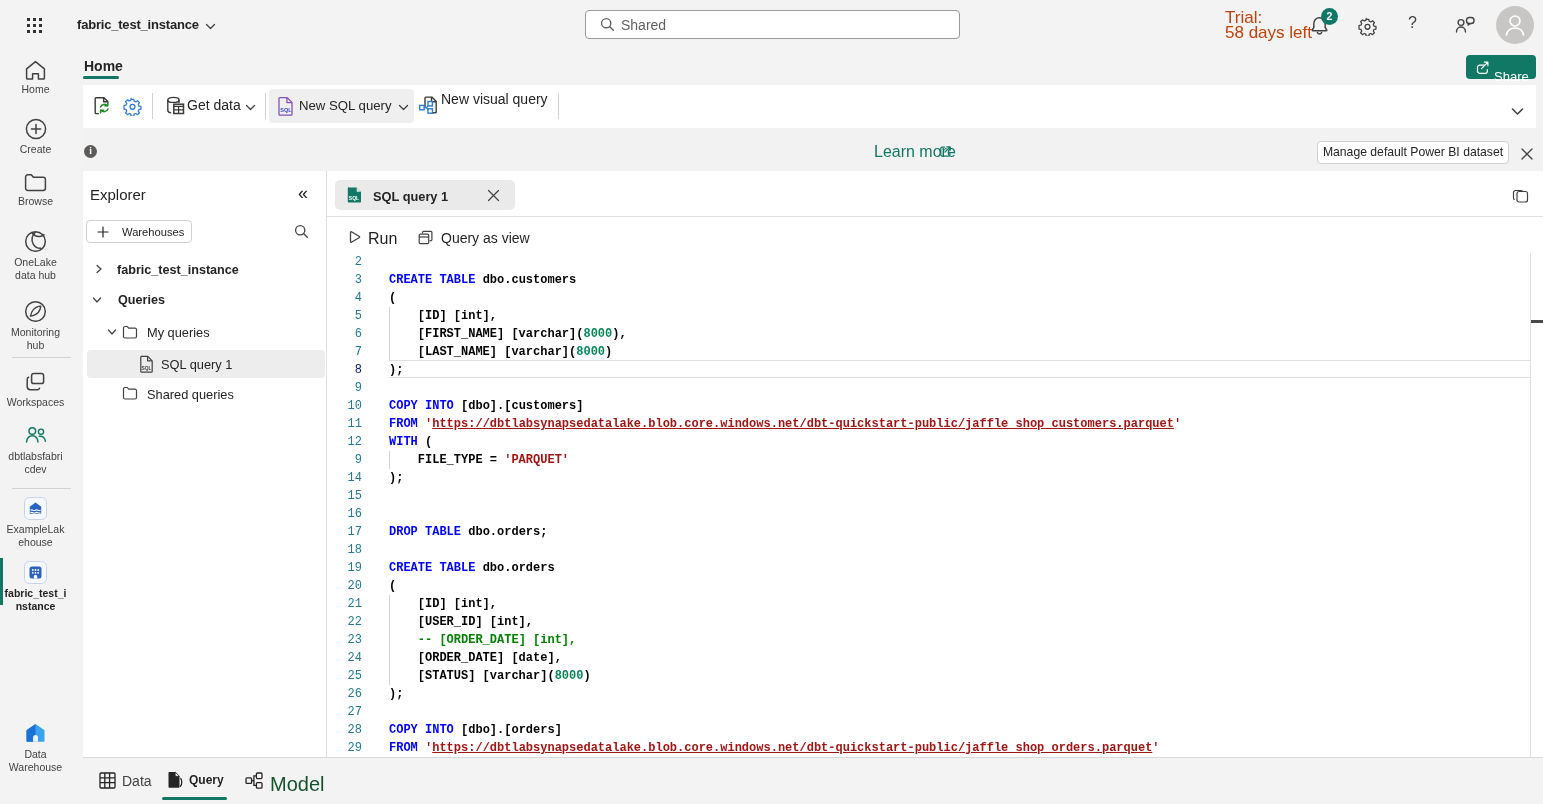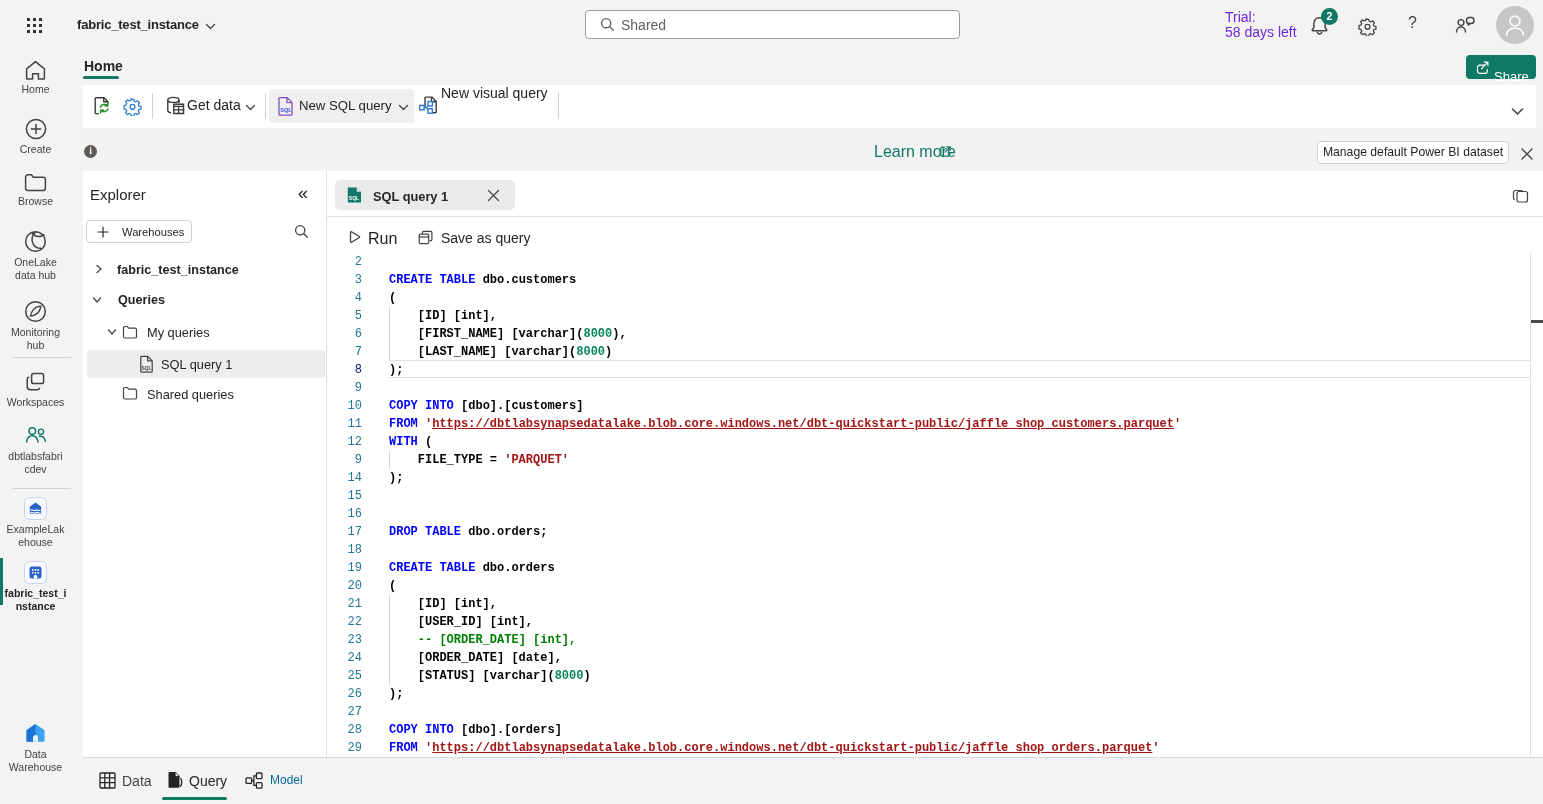--- a/index.html
+++ b/index.html
@@ -48,21 +48,21 @@
     <div class="abs" style="left:77px;top:17px;font-size:13px;font-weight:700;letter-spacing:-0.2px;color:#242424">fabric_test_instance</div>
     <svg class="abs" style="left:205px;top:21px" width="11" height="11" viewBox="0 0 11 11">
         <path d="M1.5 3.5 5.5 7.5 9.5 3.5" fill="none" stroke="#424242" stroke-width="1.3" stroke-linecap="round" stroke-linejoin="round"></path>
       </svg>
     <div class="abs" style="left:585px;top:10px;width:375px;height:29px;background:#fff;border:1px solid #9d9b99;border-radius:4px"></div>
     <svg class="abs" style="left:600px;top:17px" width="15" height="15" viewBox="0 0 15 15">
         <circle cx="6.2" cy="6.2" r="4.6" fill="none" stroke="#616161" stroke-width="1.4"></circle>
         <path d="M9.8 9.8 13.3 13.3" stroke="#616161" stroke-width="1.4" stroke-linecap="round"></path>
       </svg>
     <div class="abs" style="left:621px;top:17px;font-size:14px;color:#616161">Shared</div>
-    <div class="abs" style="left:1225px;top:10px;font-size:14px;color:#6d28d9;line-height:15px">Trial:<br>58 days left</div>
+    <div class="abs" style="left:1225px;top:10px;font-size:17px;color:#c2410c;line-height:15px">Trial:<br>58 days left</div>
     <svg class="abs" style="left:1309px;top:15px" width="21" height="21" viewBox="0 0 20 20">
         <path d="M10 2.7c-3.3 0-5.4 2.4-5.4 5.7v3.5l-1.5 2.3c-.2.4 0 .8.5.8h12.8c.5 0 .7-.4.5-.8l-1.5-2.3V8.4c0-3.3-2.1-5.7-5.4-5.7Z" fill="none" stroke="#424242" stroke-width="1.4" stroke-linejoin="round"></path>
         <path d="M8 16.6a2.1 2.1 0 0 0 4 0" fill="none" stroke="#424242" stroke-width="1.4" stroke-linecap="round"></path>
       </svg>
     <div class="abs" style="left:1321px;top:8px;width:17px;height:17px;border-radius:50%;background:#117865;color:#fff;font-size:10.5px;font-weight:700;text-align:center;line-height:17px">2</div>
     <svg class="abs" style="left:1358px;top:17px" width="19" height="19" viewBox="0 0 20 20">
         <path d="M8.6 2.4h2.8l.4 2.1 1.7.7 1.8-1.2 2 2-1.2 1.8.7 1.7 2.1.4v2.8l-2.1.4-.7 1.7 1.2 1.8-2 2-1.8-1.2-1.7.7-.4 2.1H8.6l-.4-2.1-1.7-.7-1.8 1.2-2-2 1.2-1.8-.7-1.7-2.1-.4V8.9l2.1-.4.7-1.7-1.2-1.8 2-2 1.8 1.2 1.7-.7.4-2.1Z" fill="none" stroke="#424242" stroke-width="1.35" stroke-linejoin="round"></path>
         <circle cx="10" cy="10.3" r="2.6" fill="none" stroke="#424242" stroke-width="1.35"></circle>
       </svg>
     <div class="abs" style="left:1408px;top:14px;font-size:16px;color:#424242">?</div>
@@ -202,21 +202,21 @@
         <path d="M1.5 3.5 5.5 7.5 9.5 3.5" fill="none" stroke="#424242" stroke-width="1.3" stroke-linecap="round" stroke-linejoin="round"></path>
       </svg>
     <svg class="abs" style="left:335px;top:10px" width="20" height="21" viewBox="0 0 20 21">
         <path d="M7 13.2V2.9a.8.8 0 0 1 .8-.8h6.1l4.3 4.3V17a.8.8 0 0 1-.8.8h-5.1" fill="none" stroke="#3b3a39" stroke-width="1.4" stroke-linejoin="round"></path>
         <path d="M13.5 2.3v4.5h4.4" fill="none" stroke="#3b3a39" stroke-width="1.4" stroke-linejoin="round"></path>
         <path d="M6.4 12.7h2.2l1.6-2.1M8.6 12.7l1.6 2.9" fill="none" stroke="#2b7cd3" stroke-width="1.2"></path>
         <rect x="1.7" y="10.4" width="4.4" height="4.4" fill="#fff" stroke="#2b7cd3" stroke-width="1.4"></rect>
         <rect x="10" y="6.5" width="4.4" height="4.4" fill="#fff" stroke="#2b7cd3" stroke-width="1.4"></rect>
         <rect x="10" y="13.8" width="4.4" height="4.4" fill="#fff" stroke="#2b7cd3" stroke-width="1.4"></rect>
       </svg>
-    <div class="abs" style="left:358px;top:0;font-size:14px;color:#242424">New visual query</div>
+    <div class="abs" style="left:358px;top:6px;font-size:14px;color:#242424">New visual query</div>
     <div class="vline" style="left:475px;top:8px;height:26px;background:#d1d1d1"></div>
     <svg class="abs" style="left:1428px;top:22px" width="13" height="10" viewBox="0 0 13 10">
         <path d="M1.5 2 6.5 7 11.5 2" fill="none" stroke="#424242" stroke-width="1.6" stroke-linecap="round" stroke-linejoin="round"></path>
       </svg>
   </div>
   <div class="banner">
     <div class="abs" style="left:1px;top:16.5px;width:13px;height:13px;border-radius:50%;background:#5d5a58;color:#fff;font-size:9.5px;font-weight:700;text-align:center;line-height:13px;font-family:'Liberation Serif',serif">i</div>
     <div class="abs" style="left:791px;top:14.5px;font-size:16px;color:#117865">Learn more</div>
     <svg class="abs" style="left:856px;top:16.5px" width="13" height="13" viewBox="0 0 13 13">
         <path d="M5.7 2.1H3.2a1.4 1.4 0 0 0-1.4 1.4v6.3a1.4 1.4 0 0 0 1.4 1.4h6.3a1.4 1.4 0 0 0 1.4-1.4V7.3" fill="none" stroke="#117865" stroke-width="1.2" stroke-linecap="round"></path>
@@ -287,21 +287,21 @@
 
   <svg class="abs" style="left:348px;top:230px" width="13" height="14" viewBox="0 0 13 14">
       <path d="M2.5 2.2v9.6a.6.6 0 0 0 .9.5l8-4.8a.6.6 0 0 0 0-1l-8-4.8a.6.6 0 0 0-.9.5Z" fill="none" stroke="#424242" stroke-width="1.3" stroke-linejoin="round"></path>
     </svg>
   <div class="abs" style="left:368px;top:230px;font-size:16px;color:#242424">Run</div>
   <svg class="abs" style="left:418px;top:230px" width="15" height="15" viewBox="0 0 15 15">
       <path d="M4.5 3.5v-1a1.2 1.2 0 0 1 1.2-1.2h7a1.2 1.2 0 0 1 1.2 1.2v7a1.2 1.2 0 0 1-1.2 1.2h-1" fill="none" stroke="#424242" stroke-width="1.2"></path>
       <rect x="1.2" y="4.2" width="9.5" height="9.5" rx="1.2" fill="none" stroke="#424242" stroke-width="1.2"></rect>
       <path d="M1.2 7h9.5" stroke="#424242" stroke-width="1.2"></path>
     </svg>
-  <div class="abs" style="left:441px;top:230px;font-size:14px;color:#242424">Save as query</div>
+  <div class="abs" style="left:441px;top:230px;font-size:14px;color:#242424">Query as view</div>
 
   <div id="editor">
   <div class="abs" style="left:389px;top:360px;width:1141px;height:18px;border-top:1px solid #e0e0e0;border-bottom:1px solid #e0e0e0"></div>
   <div class="abs" style="left:389px;top:307px;width:1px;height:54px;background:#d3d3d3"></div>
   <div class="abs" style="left:389px;top:451px;width:1px;height:18px;background:#d3d3d3"></div>
   <div class="abs" style="left:389px;top:595px;width:1px;height:90px;background:#d3d3d3"></div>
   <div class="cl code" style="top:253px"><span class="ln">2</span><span class="ct"></span></div>
   <div class="cl code" style="top:271px"><span class="ln">3</span><span class="ct"><span class="k">CREATE</span> <span class="k">TABLE</span> dbo.customers</span></div>
   <div class="cl code" style="top:289px"><span class="ln">4</span><span class="ct">(</span></div>
   <div class="cl code" style="top:307px"><span class="ln">5</span><span class="ct">    [ID] [int],</span></div>
@@ -336,23 +336,23 @@
     <svg class="abs" style="left:16px;top:14px" width="17" height="17" viewBox="0 0 17 17">
         <rect x="1" y="1" width="15" height="15" rx="1" fill="none" stroke="#242424" stroke-width="1.3"></rect>
         <path d="M1 5.8h15M1 10.6h15M5.8 1v15M10.6 1v15" stroke="#242424" stroke-width="1.3"></path>
       </svg>
     <div class="abs" style="left:39px;top:15px;font-size:14px;color:#424242">Data</div>
     <svg class="abs" style="left:84px;top:13px" width="16" height="18" viewBox="0 0 16 18">
         <path d="M1.5 16V1.8a.8.8 0 0 1 .8-.8h5.9L12.5 5.3V16a.8.8 0 0 1-.8.8H2.3a.8.8 0 0 1-.8-.8Z" fill="#242424"></path>
         <path d="M8.2 1v4.3h4.3Z" fill="#fff" stroke="#242424" stroke-width="0.8"></path>
         <path d="M13.8 7.5c1.2 2.3 1.2 5.5-.4 7.8" fill="none" stroke="#242424" stroke-width="1.3" stroke-linecap="round"></path>
       </svg>
-    <div class="abs" style="left:106px;top:15px;font-size:14px;font-weight:400;color:#242424">Query</div>
+    <div class="abs" style="left:106px;top:15px;font-size:12px;font-weight:700;color:#242424">Query</div>
     <div class="abs" style="left:79px;top:39px;width:65px;height:3px;background:#117865;border-radius:2px"></div>
     <svg class="abs" style="left:162px;top:14px" width="18" height="17" viewBox="0 0 18 17">
         <rect x="1" y="5.8" width="5.6" height="5.6" rx="1" fill="none" stroke="#242424" stroke-width="1.3"></rect>
         <rect x="11.4" y="1" width="5.6" height="5.6" rx="1" fill="none" stroke="#242424" stroke-width="1.3"></rect>
         <rect x="11.4" y="10.6" width="5.6" height="5.6" rx="1" fill="none" stroke="#242424" stroke-width="1.3"></rect>
         <path d="M6.6 8.6h2.3V3.8h2.5M8.9 8.6v4.8h2.5" fill="none" stroke="#242424" stroke-width="1.3"></path>
       </svg>
-    <div class="abs" style="left:187px;top:15px;font-size:12px;color:#0369a1">Model</div>
+    <div class="abs" style="left:187px;top:15px;font-size:20px;color:#14532d">Model</div>
   </div>
 </div>
 
 </body></html>

